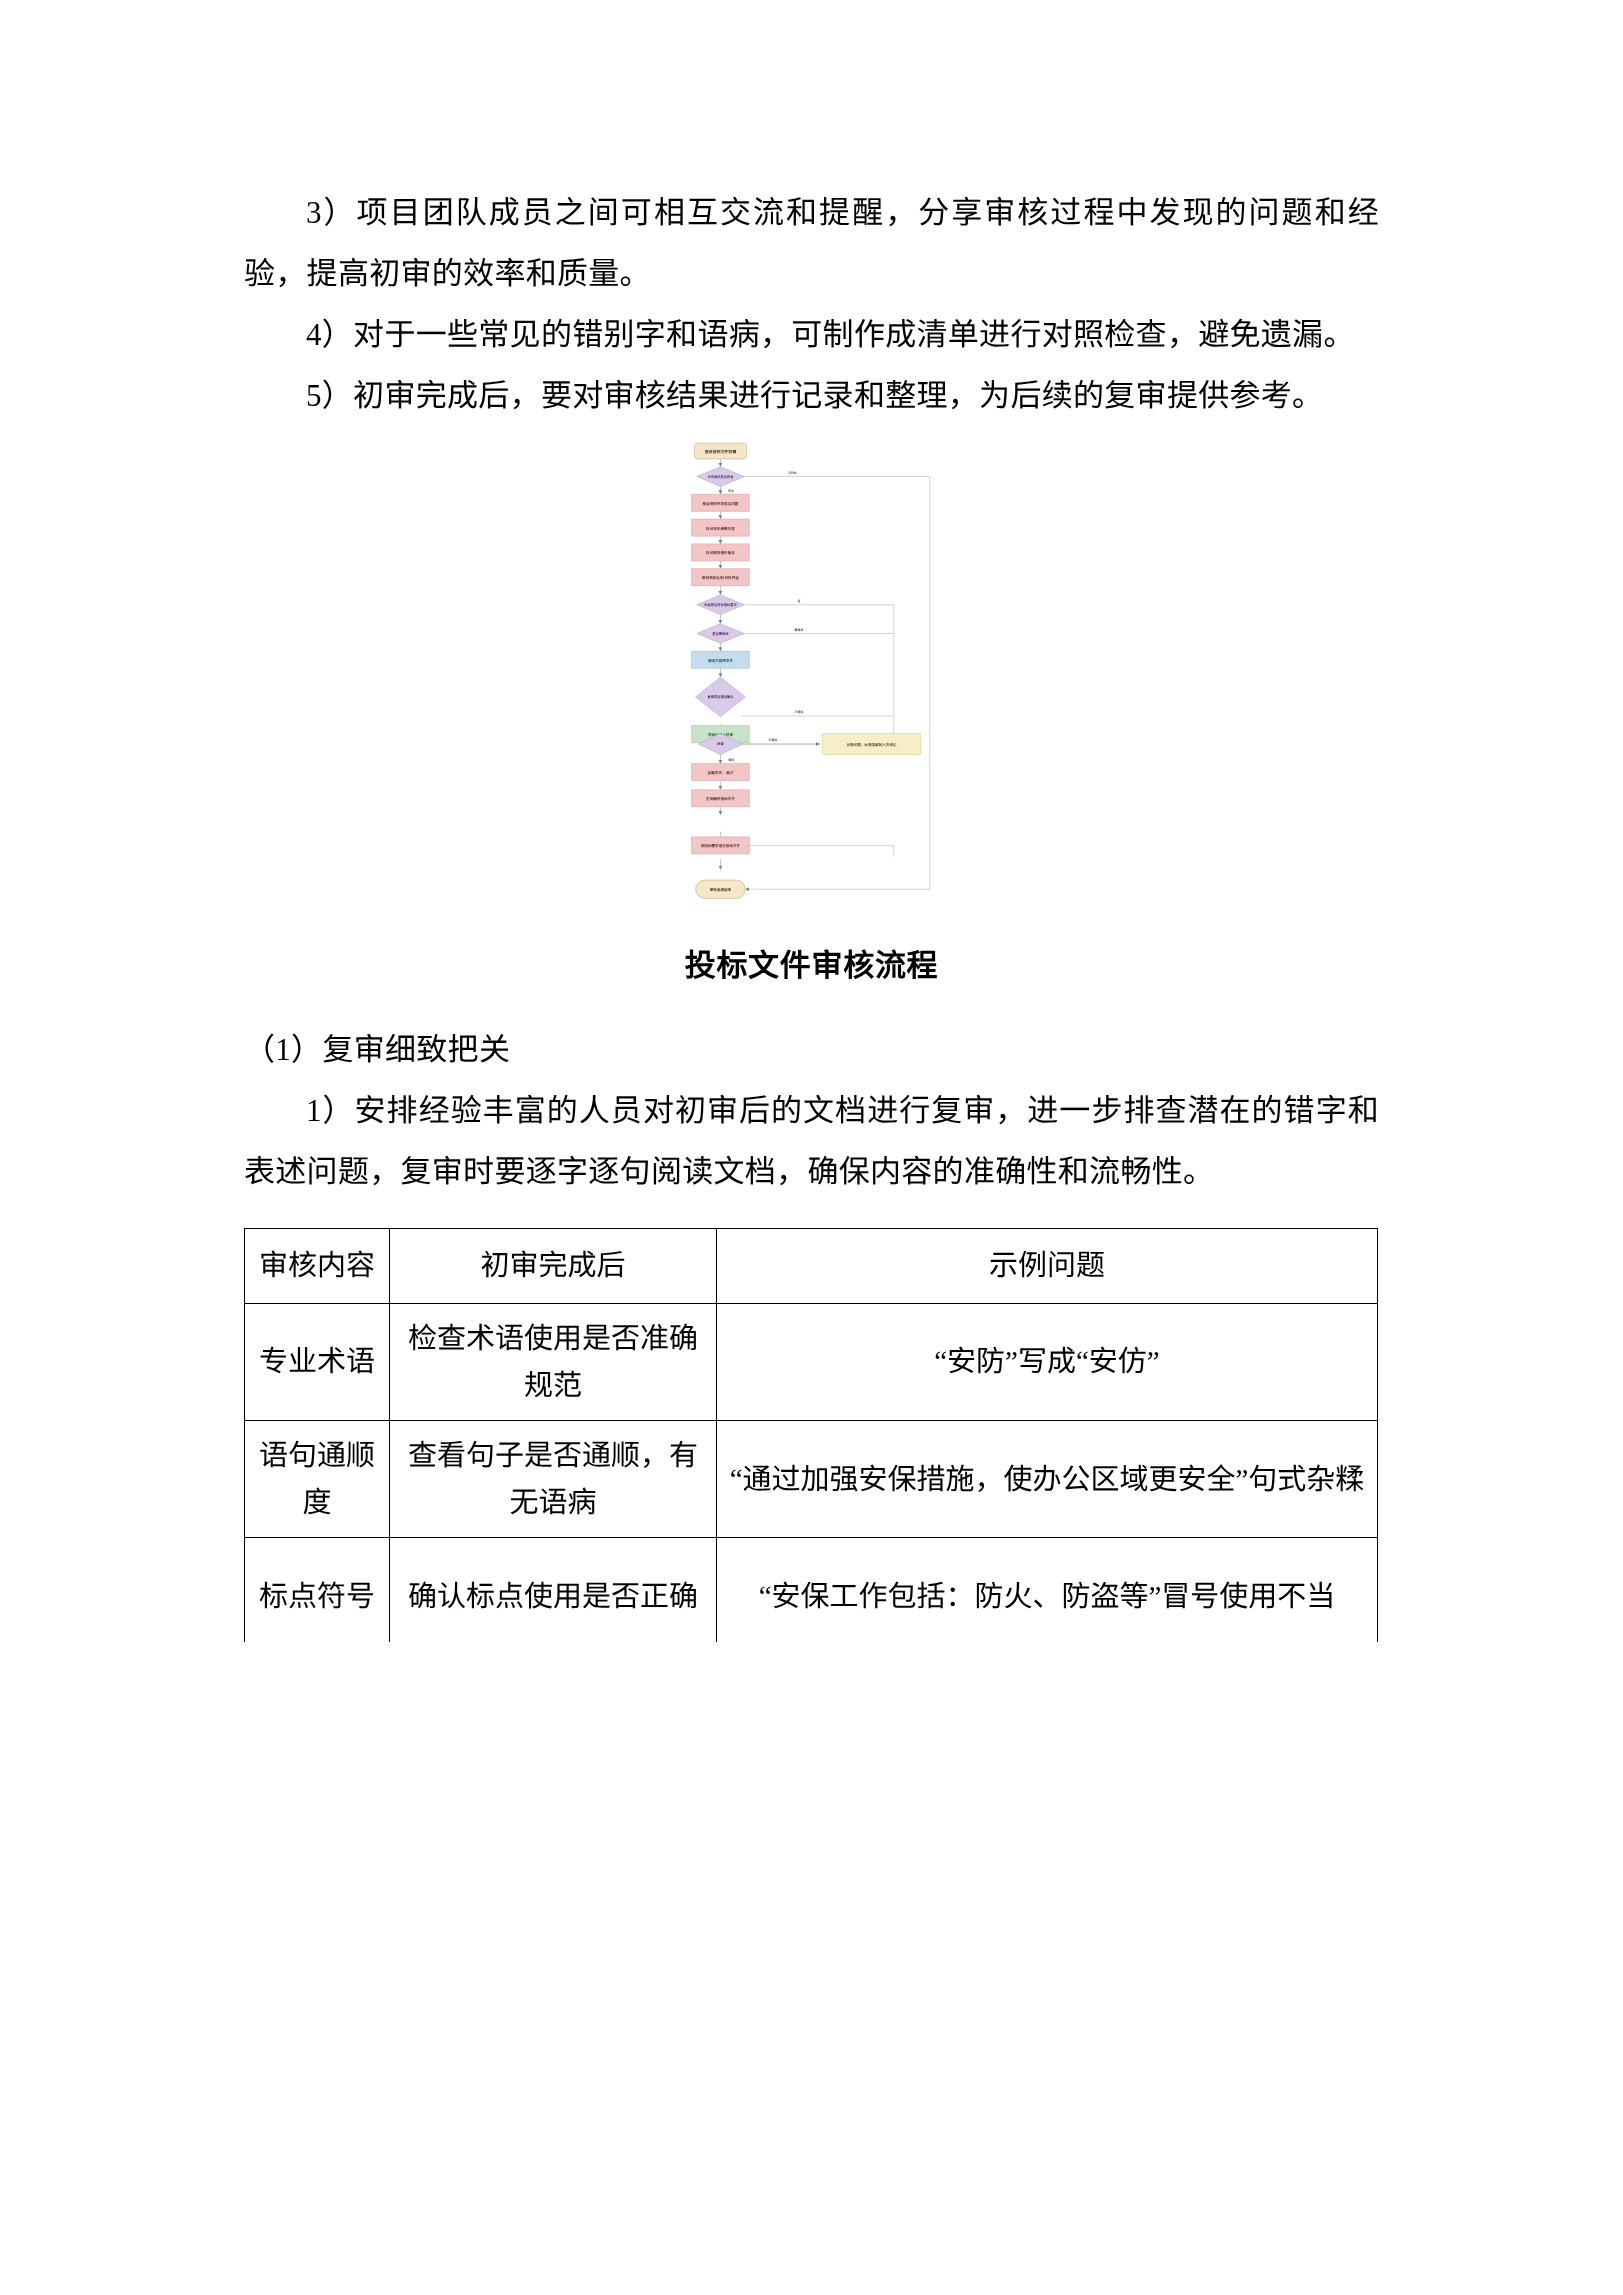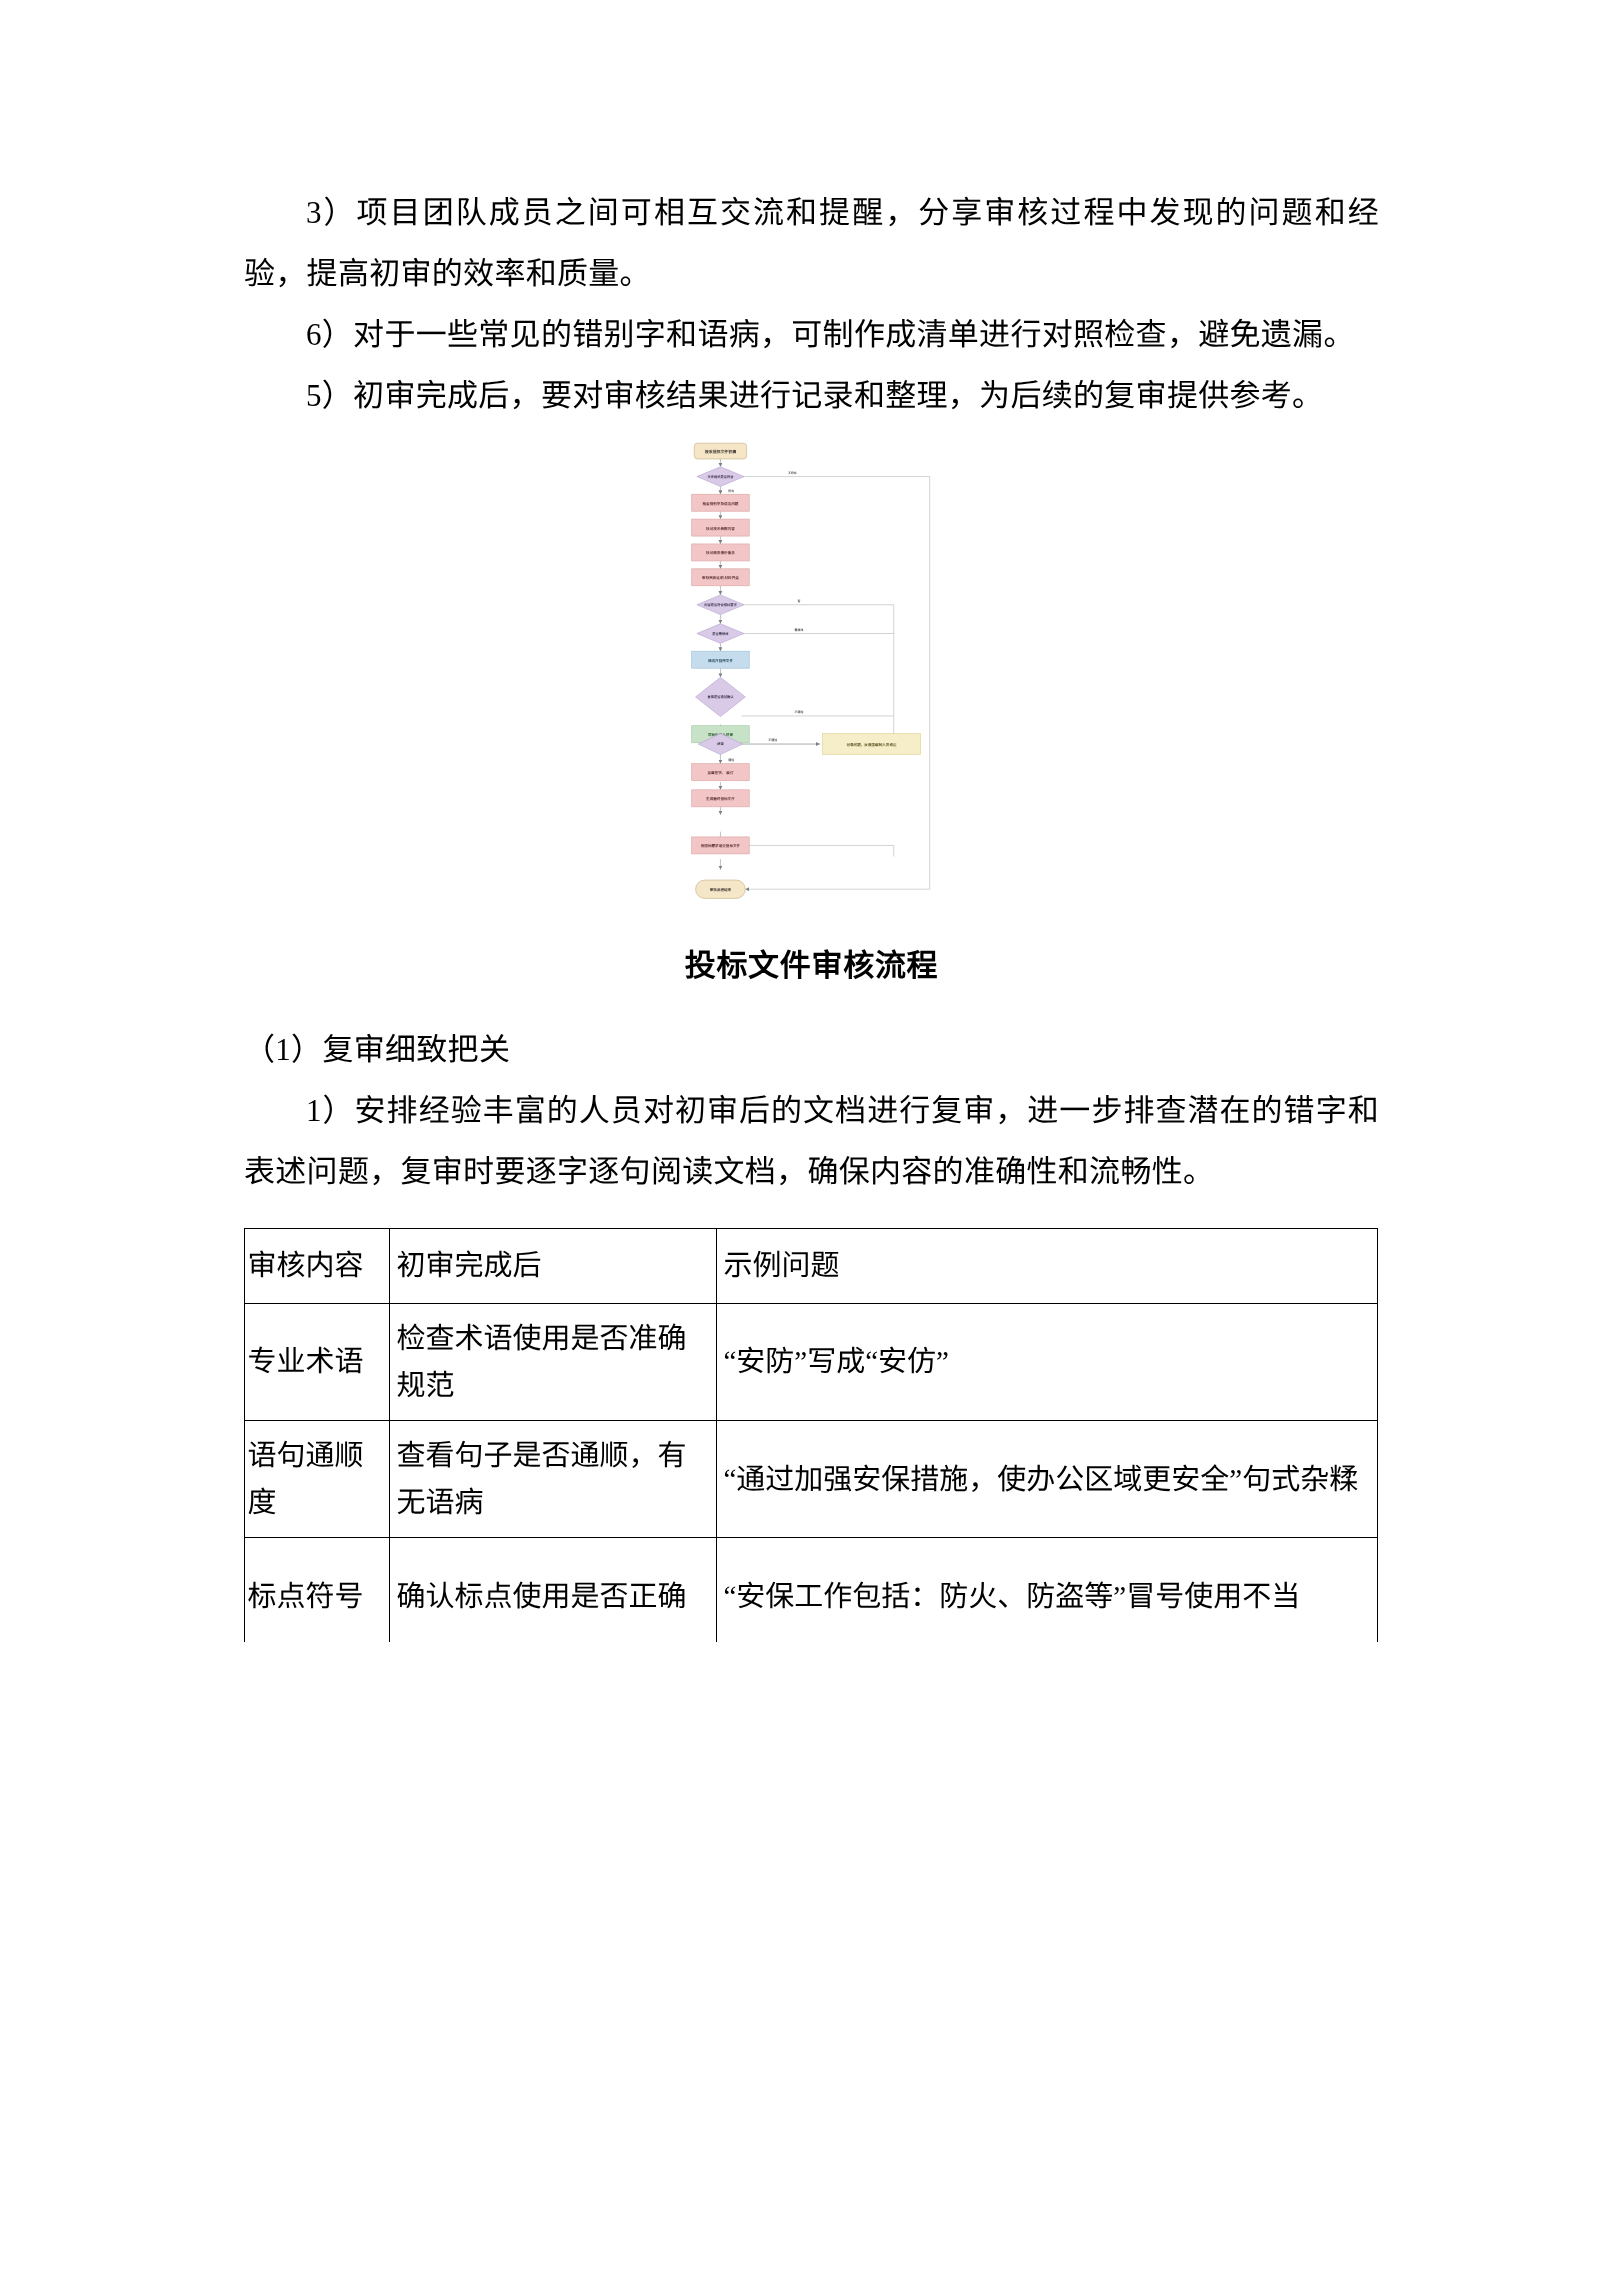--- a/index.html
+++ b/index.html
@@ -74,38 +74,39 @@
     width: 1133px;
     table-layout: fixed;
     font-size: 29px;
     line-height: 47px;
   }
   table.review-table col.c1 { width: 145px; }
   table.review-table col.c2 { width: 327px; }
   table.review-table col.c3 { width: 661px; }
   table.review-table td {
     border: 1.3px solid #000000;
+    text-align: center;
     vertical-align: middle;
     padding: 9.2px 6.5px;
     word-break: break-all;
   }
   table.review-table tr.head td { height: 55px; }
   table.review-table tr.body td { height: 98px; }
   table.review-table td.col1 { padding-left: 2.6px; padding-right: 2.6px; }
 </style>
 </head>
 <body>
 
 <div class="page">
   <div class="content">
 
     <div class="spacer-top"></div>
 
     <p class="para">3）项目团队成员之间可相互交流和提醒，分享审核过程中发现的问题和经验，提高初审的效率和质量。</p>
-    <p class="para">6）对于一些常见的错别字和语病，可制作成清单进行对照检查，避免遗漏。</p>
+    <p class="para">4）对于一些常见的错别字和语病，可制作成清单进行对照检查，避免遗漏。</p>
     <p class="para">5）初审完成后，要对审核结果进行记录和整理，为后续的复审提供参考。</p>
 
     <div class="figure">
       <div class="flowchart">
         <svg class="fc-svg" viewBox="0 0 440 760" xmlns="http://www.w3.org/2000/svg">
           <defs>
             <marker id="arw" markerWidth="7" markerHeight="7" refX="6" refY="3" orient="auto">
               <path d="M0,0 L6,3 L0,6 Z" fill="#7a8086"></path>
             </marker>
           </defs>

